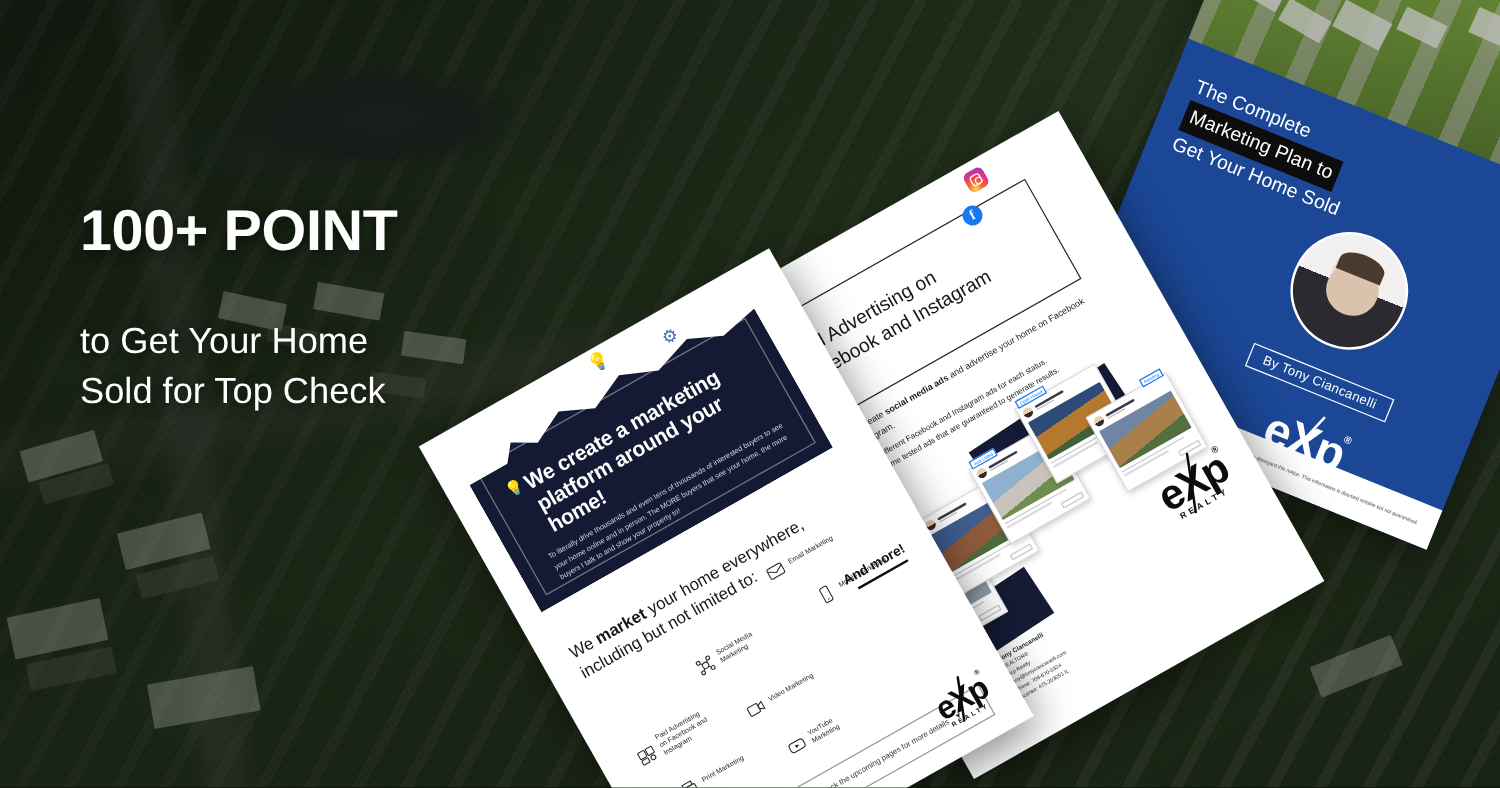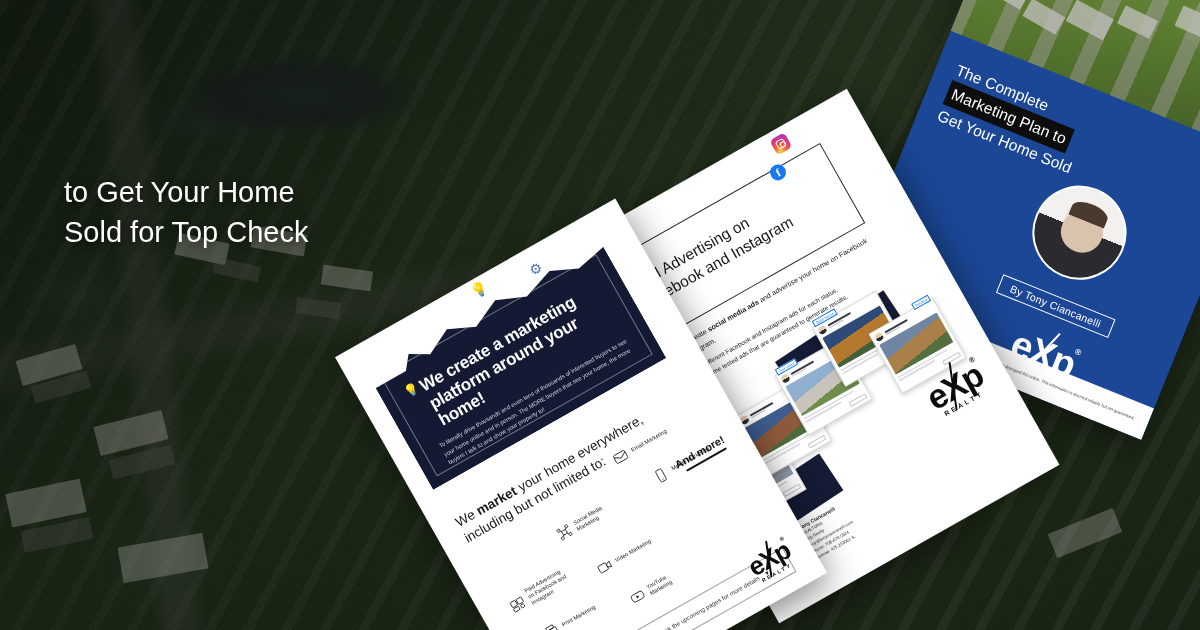--- a/index.html
+++ b/index.html
@@ -51,21 +51,21 @@
   #headline-block {
     position:absolute; left:64px; top:160px; width:430px; z-index:30;
     color:#fff; text-shadow:0 2px 10px rgba(0,0,0,.55);
   }
   #cta-box {
     border:2px solid #fff; display:inline-block;
     padding:8px 20px 11px 22px; margin-bottom:26px;
   }
   #cta-text { font-size:36px; font-weight:300; letter-spacing:.2px; line-height:1; white-space:nowrap; }
   .big-line { font-size:46px; font-weight:800; line-height:1.06; letter-spacing:-.3px; }
-  #sub-block { margin-top:12px; font-weight:300; font-size:29px; line-height:1.38; }
+  #sub-block { margin-top:44px; font-weight:300; font-size:29px; line-height:1.38; }
 
   
   .page { position:absolute; background:#fff; box-shadow:0 10px 34px rgba(0,0,0,.45); }
 
   
   #page-cover {
     width:330px; height:436px; left:905px; top:-42px;
     transform:rotate(22deg);
     background:#1b4796;
     z-index:22; overflow:hidden;
@@ -227,20 +227,21 @@
   <div class="roof" style="left:176px; top:238px; width:52px; height:22px; transform:rotate(12deg);"></div>
   <div class="roof d" style="left:214px; top:262px; width:46px; height:16px; transform:rotate(12deg);"></div>
   <div class="roof" style="left:252px; top:230px; width:54px; height:22px; transform:rotate(10deg);"></div>
   <div class="roof" style="left:322px; top:268px; width:50px; height:20px; transform:rotate(8deg);"></div>
   <div class="roof d" style="left:296px; top:300px; width:44px; height:16px; transform:rotate(8deg);"></div>
   <div class="roof" style="left:880px; top:508px; width:60px; height:24px; transform:rotate(-20deg);"></div>
   <div class="roof" style="left:1050px;top:520px; width:70px; height:26px; transform:rotate(-22deg);"></div>
 </div>
 
 <div id="headline-block">
+  <div class="big-line">100+ POINT</div>
   <div id="sub-block">
     <div>to Get Your Home</div>
     <div>Sold for Top Check</div>
   </div>
 </div>
 
 <div class="page" id="page-cover">
   <div id="cover-photo">
     <div class="h" style="left:18px; top:58px; width:40px; height:22px; transform:rotate(8deg);"></div>
     <div class="h" style="left:62px; top:70px; width:38px; height:20px; transform:rotate(8deg);"></div>

